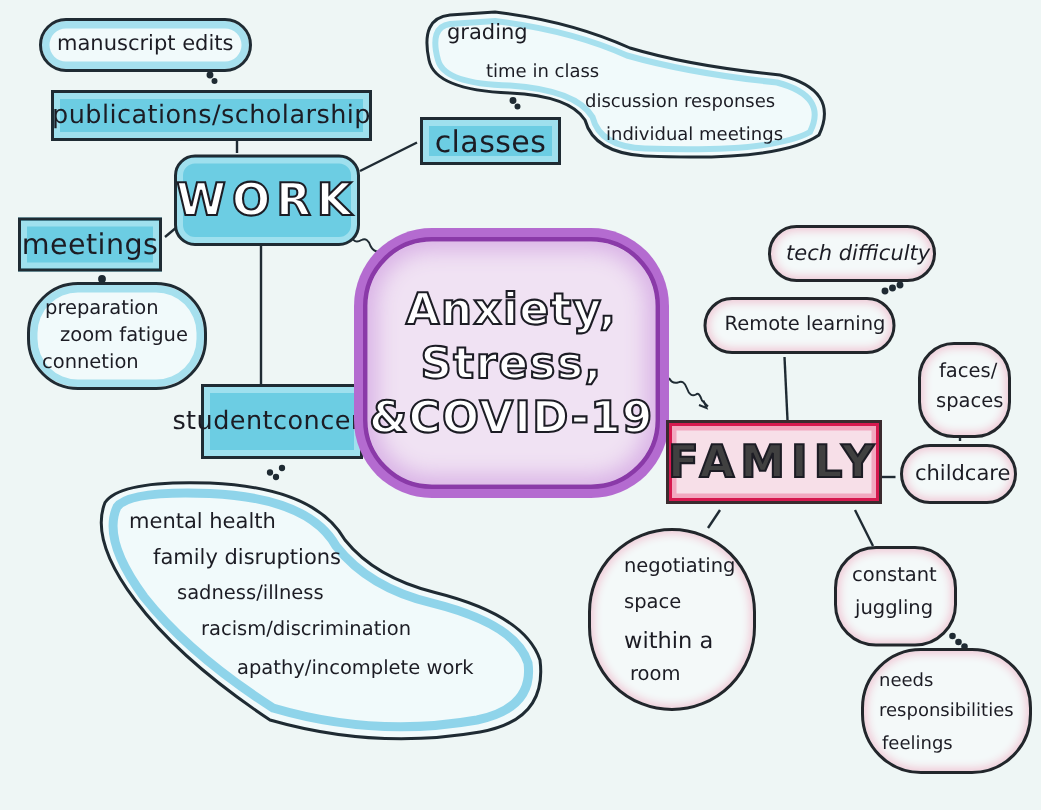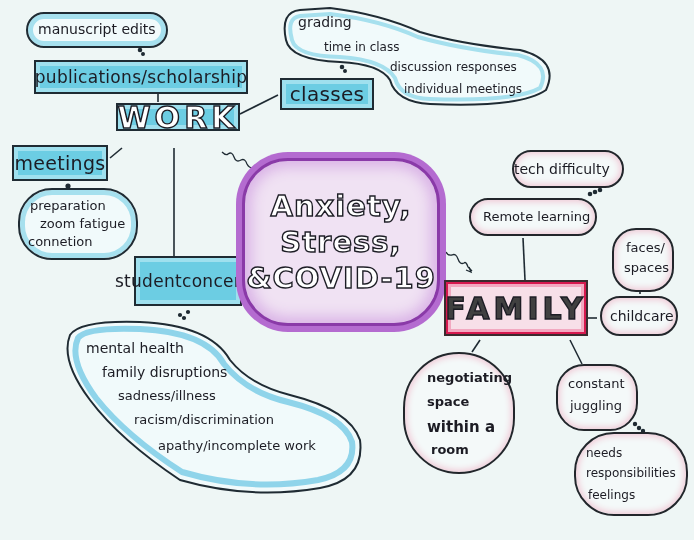--- a/index.html
+++ b/index.html
@@ -115,21 +115,21 @@
 </svg>
 
 <div class="node blob" style="left:26px;top:12px;width:142px;height:36px;border-radius:20px;">
   <span class="t" style="left:10px;top:7px;font-size:14px;">manuscript edits</span>
 </div>
 
 <div class="node box" style="left:34px;top:60px;width:214px;height:34px;">
   <span style="font-size:17px;">publications/scholarship</span>
 </div>
 
-<div class="node box work" style="left:116px;top:103px;width:124px;height:28px;">
+<div class="node box work" style="left:116px;top:103px;width:124px;height:61px;border-radius:14px;">
   <span>WORK</span>
 </div>
 
 <div class="node box" style="left:280px;top:78px;width:94px;height:32px;">
   <span style="font-size:20px;">classes</span>
 </div>
 <span class="t" style="left:298px;top:14px;">grading</span>
 <span class="t" style="left:324px;top:40px;font-size:12px;">time in class</span>
 <span class="t" style="left:390px;top:60px;font-size:12px;">discussion responses</span>
 <span class="t" style="left:404px;top:82px;font-size:12px;">individual meetings</span>
@@ -153,39 +153,39 @@
 <span class="t" style="left:134px;top:412px;font-size:13px;">racism/discrimination</span>
 <span class="t" style="left:158px;top:438px;font-size:13px;">apathy/incomplete work</span>
 
 <div class="node hub">
   <span>Anxiety,</span>
   <span>Stress,</span>
   <span>&amp;COVID-19</span>
 </div>
 
 <div class="node plain-blob" style="left:512px;top:150px;width:112px;height:38px;border-radius:20px;">
-  <span class="t" style="left:0;top:9px;">tech difficulty</span>
+  <span class="t" style="left:10px;top:9px;font-style:italic;">tech difficulty</span>
 </div>
 <div class="node plain-blob" style="left:469px;top:198px;width:128px;height:38px;border-radius:20px;">
   <span class="t" style="left:12px;top:9px;font-size:13px;">Remote learning</span>
 </div>
 
 <div class="node box family" style="left:446px;top:282px;width:140px;height:52px;">
   <span>FAMILY</span>
 </div>
 
 <div class="node plain-blob" style="left:612px;top:228px;width:62px;height:64px;border-radius:24px;">
   <span class="t" style="left:12px;top:10px;font-size:13px;">faces/</span>
   <span class="t" style="left:10px;top:30px;font-size:13px;">spaces</span>
 </div>
 <div class="node plain-blob" style="left:600px;top:296px;width:78px;height:40px;border-radius:20px;">
   <span class="t" style="left:8px;top:10px;">childcare</span>
 </div>
 
-<div class="node plain-blob" style="left:403px;top:352px;width:112px;height:122px;border-radius:56px;font-weight:bold;">
+<div class="node plain-blob" style="left:392px;top:352px;width:112px;height:122px;border-radius:56px;">
   <span class="t" style="left:22px;top:16px;font-size:13px;">negotiating</span>
   <span class="t" style="left:22px;top:40px;font-size:13px;">space</span>
   <span class="t" style="left:22px;top:64px;font-size:15px;">within a</span>
   <span class="t" style="left:26px;top:88px;font-size:13px;">room</span>
 </div>
 
 <div class="node plain-blob" style="left:556px;top:364px;width:82px;height:67px;border-radius:28px;">
   <span class="t" style="left:10px;top:10px;font-size:13px;">constant</span>
   <span class="t" style="left:12px;top:32px;font-size:13px;">juggling</span>
 </div>

